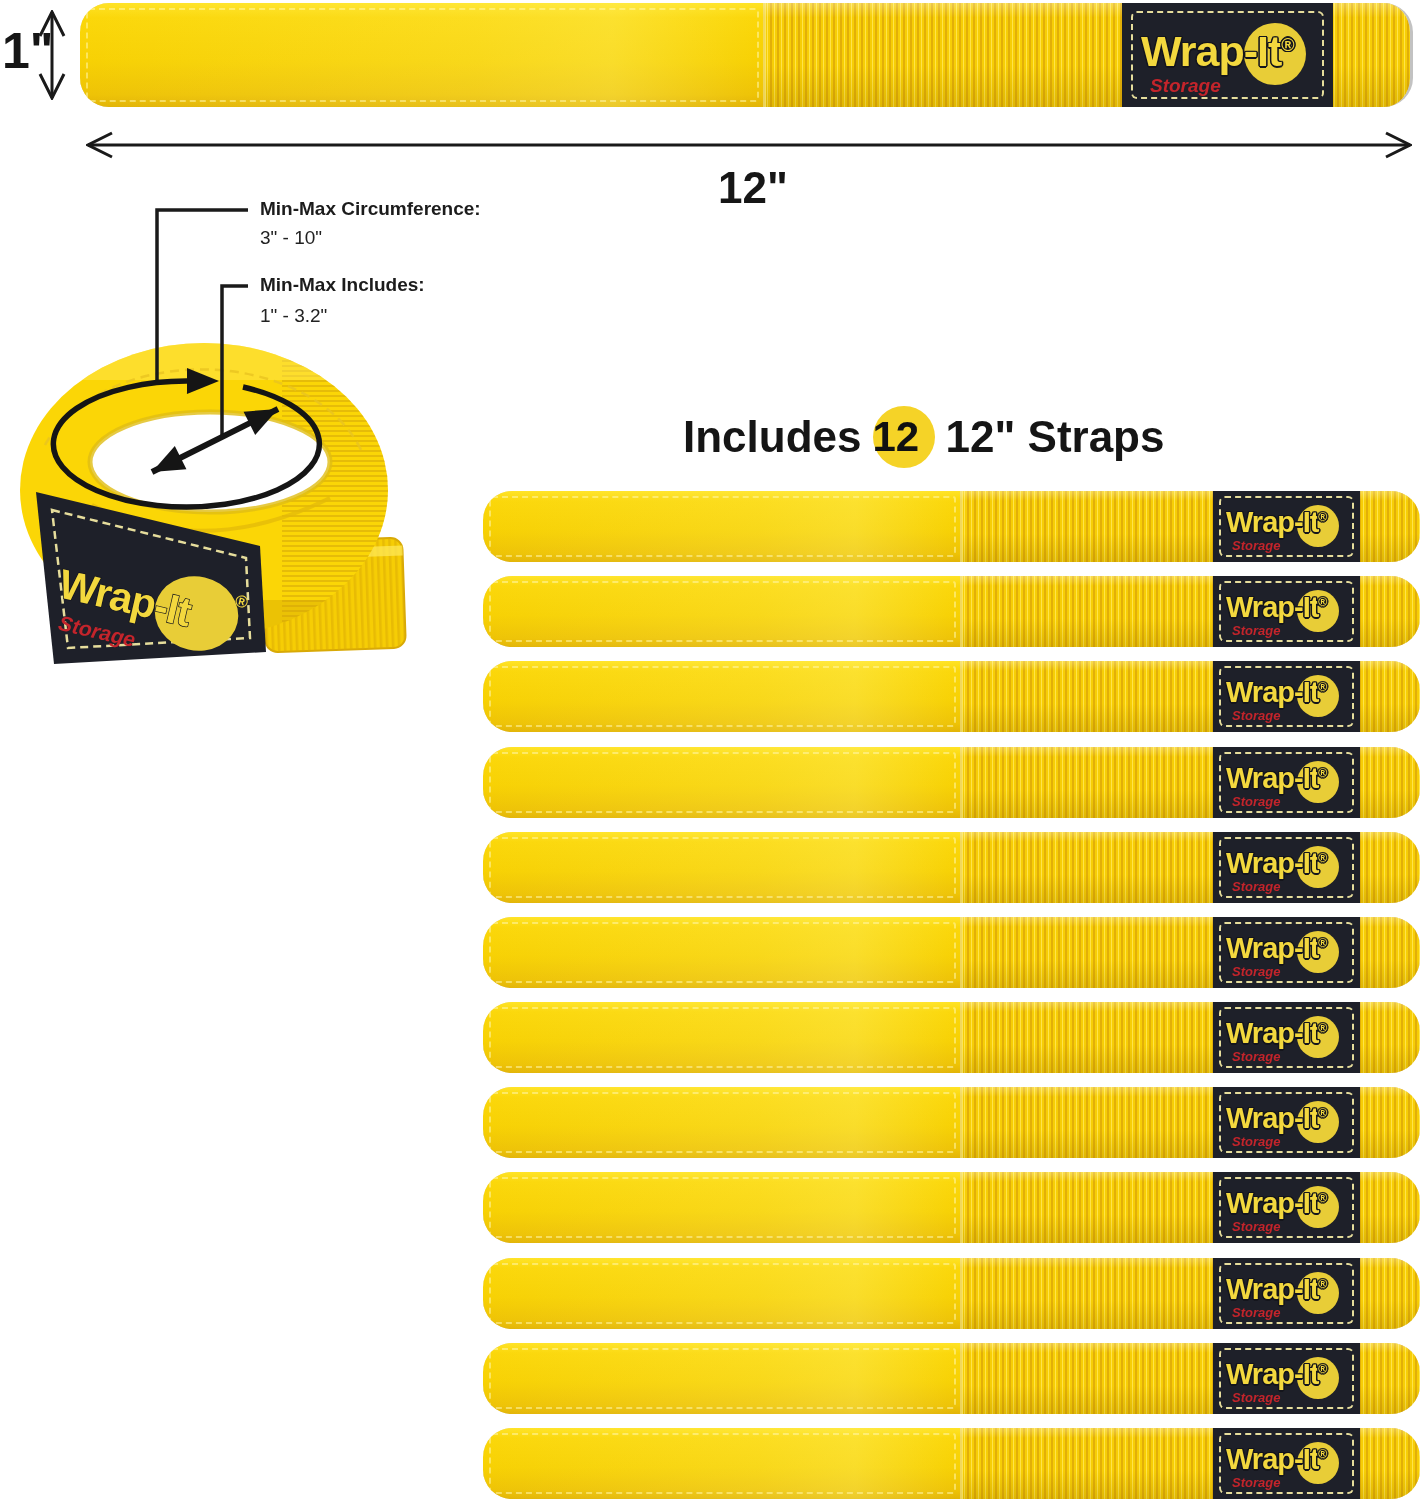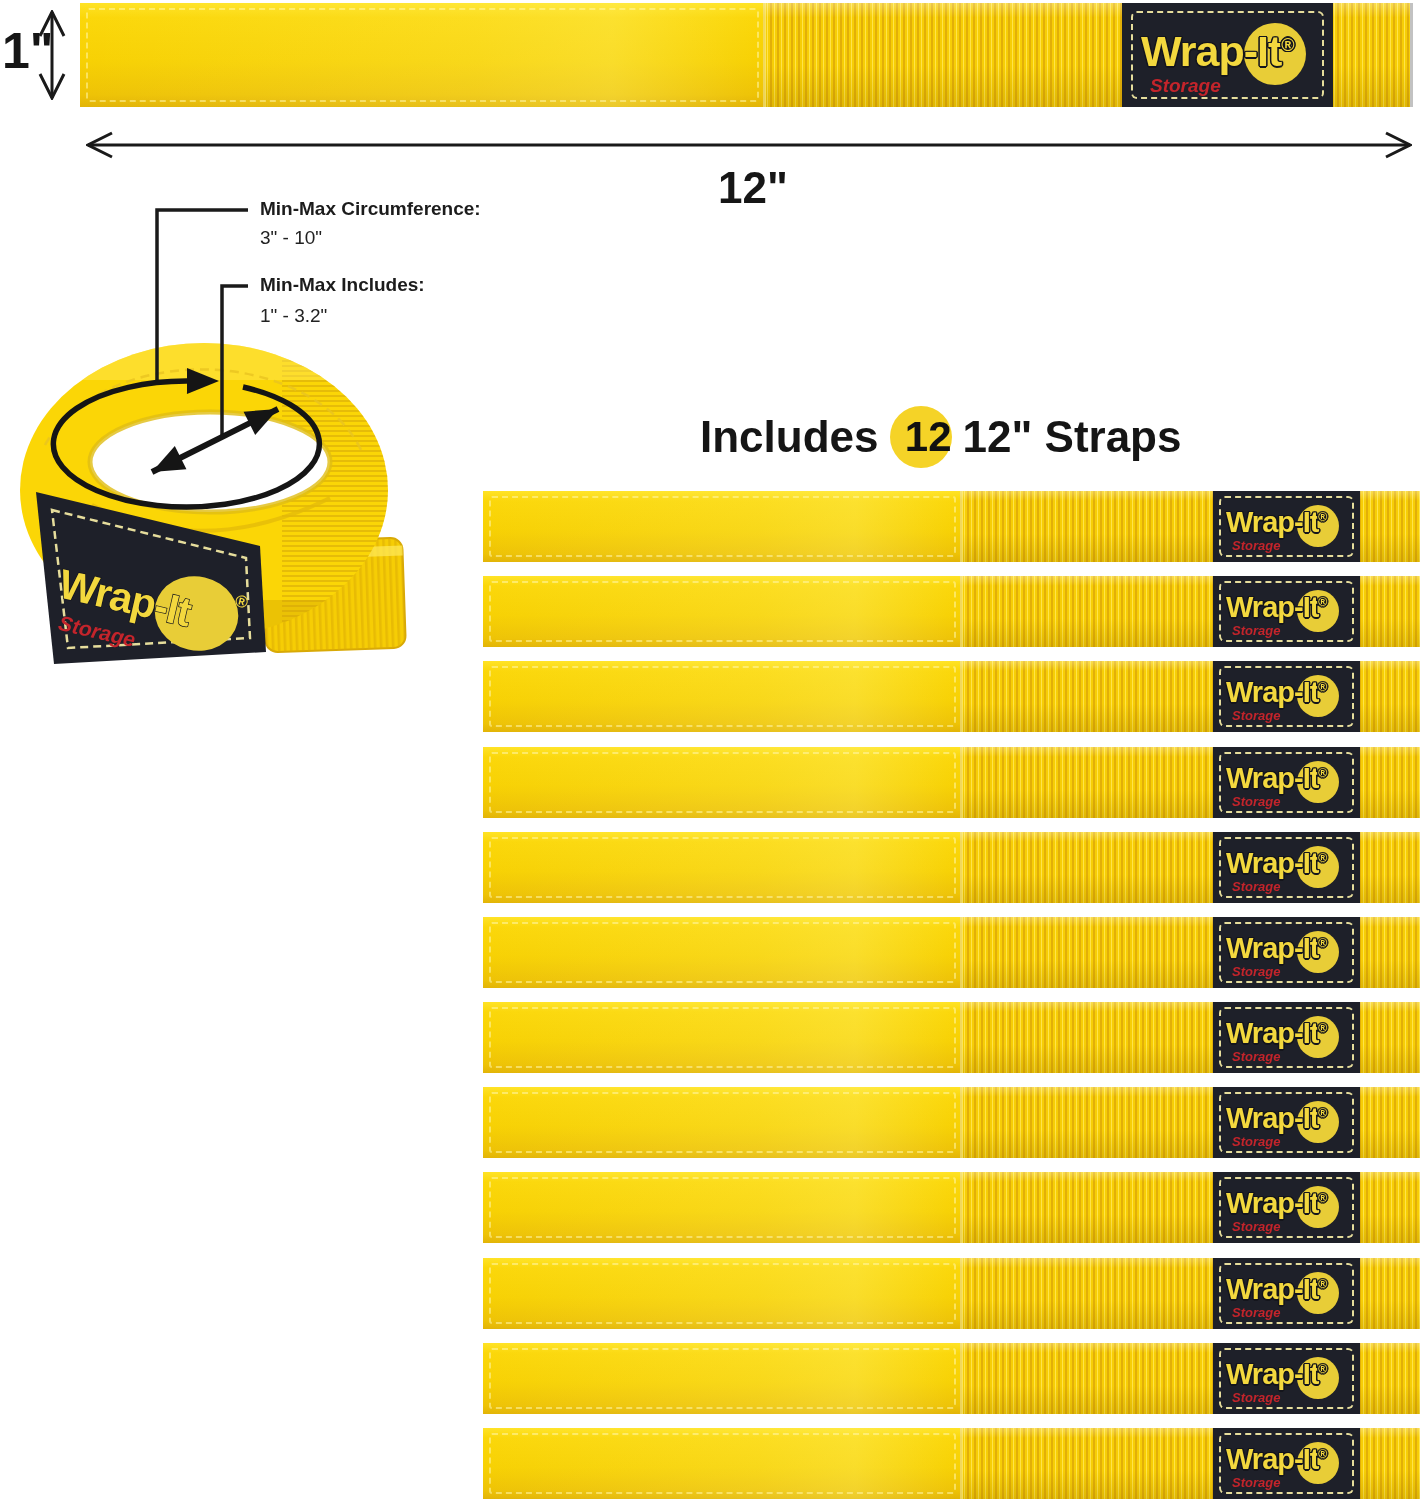--- a/index.html
+++ b/index.html
@@ -21,21 +21,21 @@
     position:absolute; left:6px; right:4px; top:5px; bottom:5px;
     border:2px dashed rgba(255,246,170,0.55); border-radius:3px;
   }
   .rib {
     position:absolute; top:0; bottom:0; right:0;
     background:
       linear-gradient(180deg, rgba(255,255,255,0.30) 0%, rgba(255,255,255,0) 14%, rgba(0,0,0,0) 60%, rgba(130,92,0,0.20) 100%),
       repeating-linear-gradient(90deg,#E2AF08 0px,#E2AF08 2px,#F7CE06 2px,#F7CE06 4px,#FFE44A 4px,#FFE44A 5px,#F7CE06 5px,#F7CE06 7px);
     box-shadow: inset 3px 0 0 rgba(255,250,160,0.55);
   }
-  .strap { box-shadow: inset 0 2px 0 rgba(130,95,0,0.22), inset 0 -3px 0 rgba(130,95,0,0.28); }
+  .strap { box-shadow: inset 0 2px 0 rgba(130,95,0,0.22), inset 0 -3px 0 rgba(130,95,0,0.28); border-radius: 29px; }
   
   .wlabel { position:absolute; background:#1E2029; overflow:hidden; }
   .wdash  { position:absolute; border:2px dashed #E6DD9C; border-radius:6px; }
   .wcircle{ position:absolute; background:#E8CD37; border-radius:50%; }
   .wname  {
     position:absolute; font-weight:bold; color:#F3D83E; letter-spacing:-1px;
     text-shadow: 1.5px 0 0 #14151C, -1.5px 0 0 #14151C, 0 1.5px 0 #14151C, 0 -1.5px 0 #14151C,
                  1px 1px 0 #14151C, -1px -1px 0 #14151C, 1px -1px 0 #14151C, -1px 1px 0 #14151C;
     white-space:nowrap;
   }
@@ -67,27 +67,27 @@
   }
   
   .ann { position:absolute; left:260px; font-size:19px; color:#222; white-space:nowrap; }
   .ann.b { font-weight:bold; color:#1c1c1c; }
   #ann-circ-label { top:198px; }
   #ann-circ-value { top:227px; }
   #ann-dia-label  { top:274px; }
   #ann-dia-value  { top:305px; }
   
   #includes {
-    position:absolute; left:700px; top:404px; width:500px; height:66px;
+    position:absolute; left:683px; top:404px; width:500px; height:66px;
     display:flex; align-items:center; gap:11px;
     font-size:44px; font-weight:bold; color:#151515; white-space:nowrap;
   }
   #includes .count-circle {
     width:62px; height:62px; border-radius:50%; background:#F5D327;
-    display:flex; align-items:center; justify-content:flex-end; flex:0 0 auto;
+    display:flex; align-items:center; justify-content:flex-start; flex:0 0 auto;
     font-size:42px; color:#111;
   }
   
   #straps-list { position:absolute; left:483px; top:491px; width:937px; height:1009px; }
   .strap-row { position:absolute; left:0; width:937px; height:71px; }
   .strap-row .velcro { width:477px; }
   .strap-row .rib    { left:477px; }
   .strap-row .wlabel { left:730px; top:0; }
   
   #overlay { position:absolute; left:0; top:0; width:1420px; height:1500px; }

